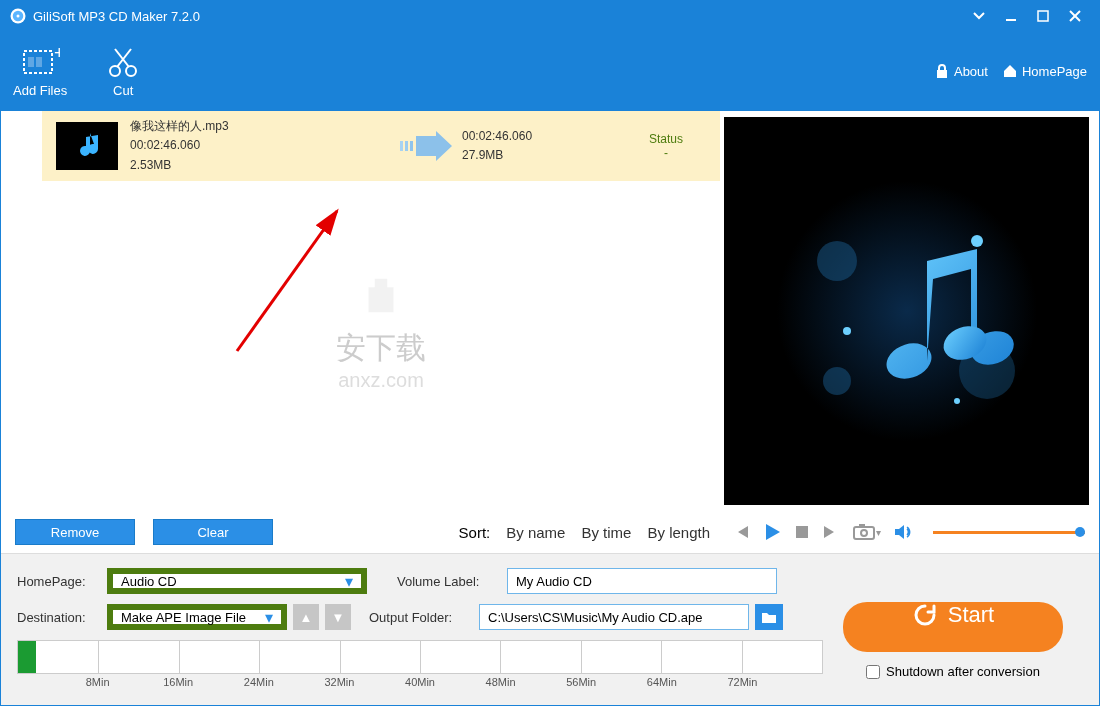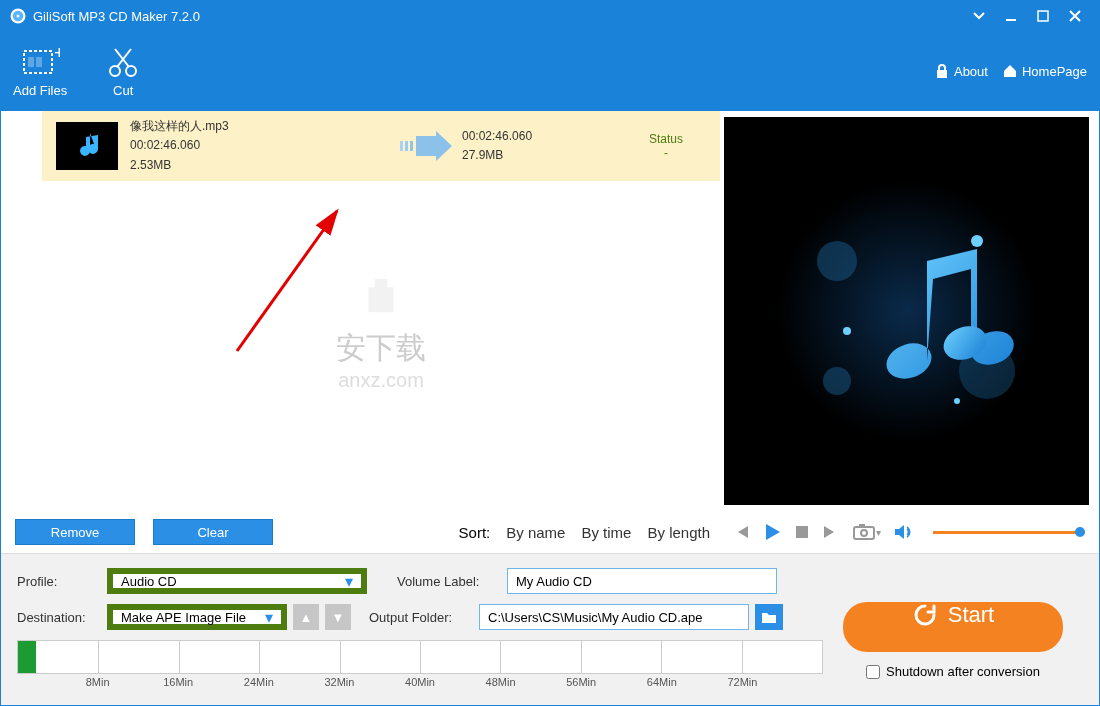--- a/index.html
+++ b/index.html
@@ -258,21 +258,21 @@
       </div>
     <div class="vol-slider">
         <div class="knob"></div>
       </div>
   </div>
 </div>
 
 <div class="bottom">
   <div class="bottom-left">
     <div class="form-row">
-      <label>Profile:</label>
+      <label>HomePage:</label>
       <div class="select wide">
         <span>Audio CD</span>
           <span class="caret">▾</span>
       </div>
       <label style="width:110px; margin-left:30px;">Volume Label:</label>
       <input class="input" value="My Audio CD" style="">
     </div>
     <div class="form-row">
       <label>Destination:</label>
       <div class="select">

